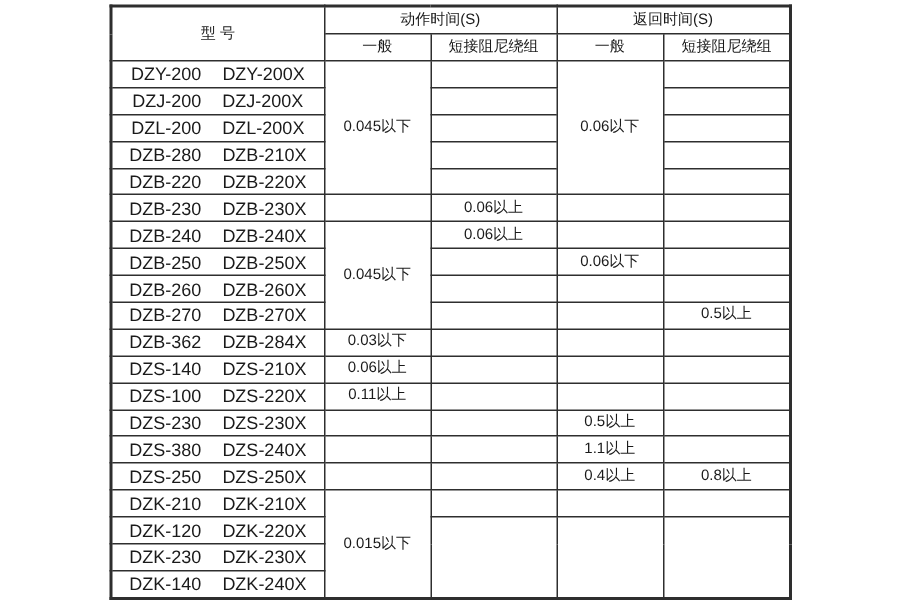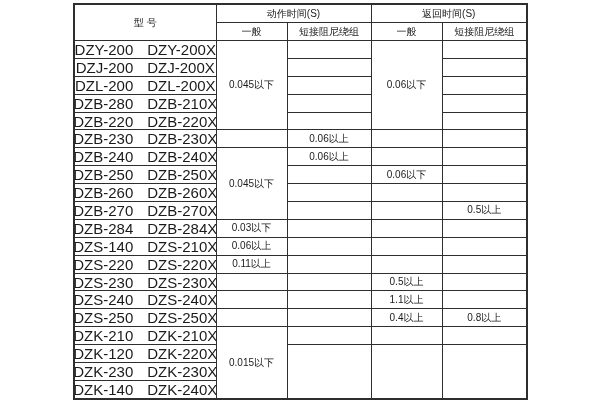--- a/index.html
+++ b/index.html
@@ -41,21 +41,21 @@
   }
   table.spec tbody td {
     height: 16.9px;
     font-size: 10px;
   }
   td.model-cell .mrow {
     display: flex;
     justify-content: center;
     align-items: center;
     gap: 14px;
-    font-size: 15px;
+    font-size: 12px;
   }
   td.model-cell .m1 { text-align: right; }
   td.model-cell .m2 { text-align: left; }
 </style>
 </head>
 <body>
 
 <div id="stage">
   <div class="table-wrap">
     <table class="spec">
@@ -185,21 +185,21 @@
                 <span class="m2">DZB-270X</span>
               </div>
             </td>
             <td></td>
             <td></td>
             <td>0.5以上</td>
           </tr>
           <tr>
             <td class="model-cell">
               <div class="mrow">
-                <span class="m1">DZB-284</span>
+                <span class="m1">DZB-362</span>
                 <span class="m2">DZB-284X</span>
               </div>
             </td>
             <td>0.03以下</td>
             <td></td>
             <td></td>
             <td></td>
           </tr>
           <tr>
             <td class="model-cell">
@@ -209,21 +209,21 @@
               </div>
             </td>
             <td>0.06以上</td>
             <td></td>
             <td></td>
             <td></td>
           </tr>
           <tr>
             <td class="model-cell">
               <div class="mrow">
-                <span class="m1">DZS-220</span>
+                <span class="m1">DZS-100</span>
                 <span class="m2">DZS-220X</span>
               </div>
             </td>
             <td>0.11以上</td>
             <td></td>
             <td></td>
             <td></td>
           </tr>
           <tr>
             <td class="model-cell">
@@ -233,21 +233,21 @@
               </div>
             </td>
             <td></td>
             <td></td>
             <td>0.5以上</td>
             <td></td>
           </tr>
           <tr>
             <td class="model-cell">
               <div class="mrow">
-                <span class="m1">DZS-240</span>
+                <span class="m1">DZS-380</span>
                 <span class="m2">DZS-240X</span>
               </div>
             </td>
             <td></td>
             <td></td>
             <td>1.1以上</td>
             <td></td>
           </tr>
           <tr>
             <td class="model-cell">

